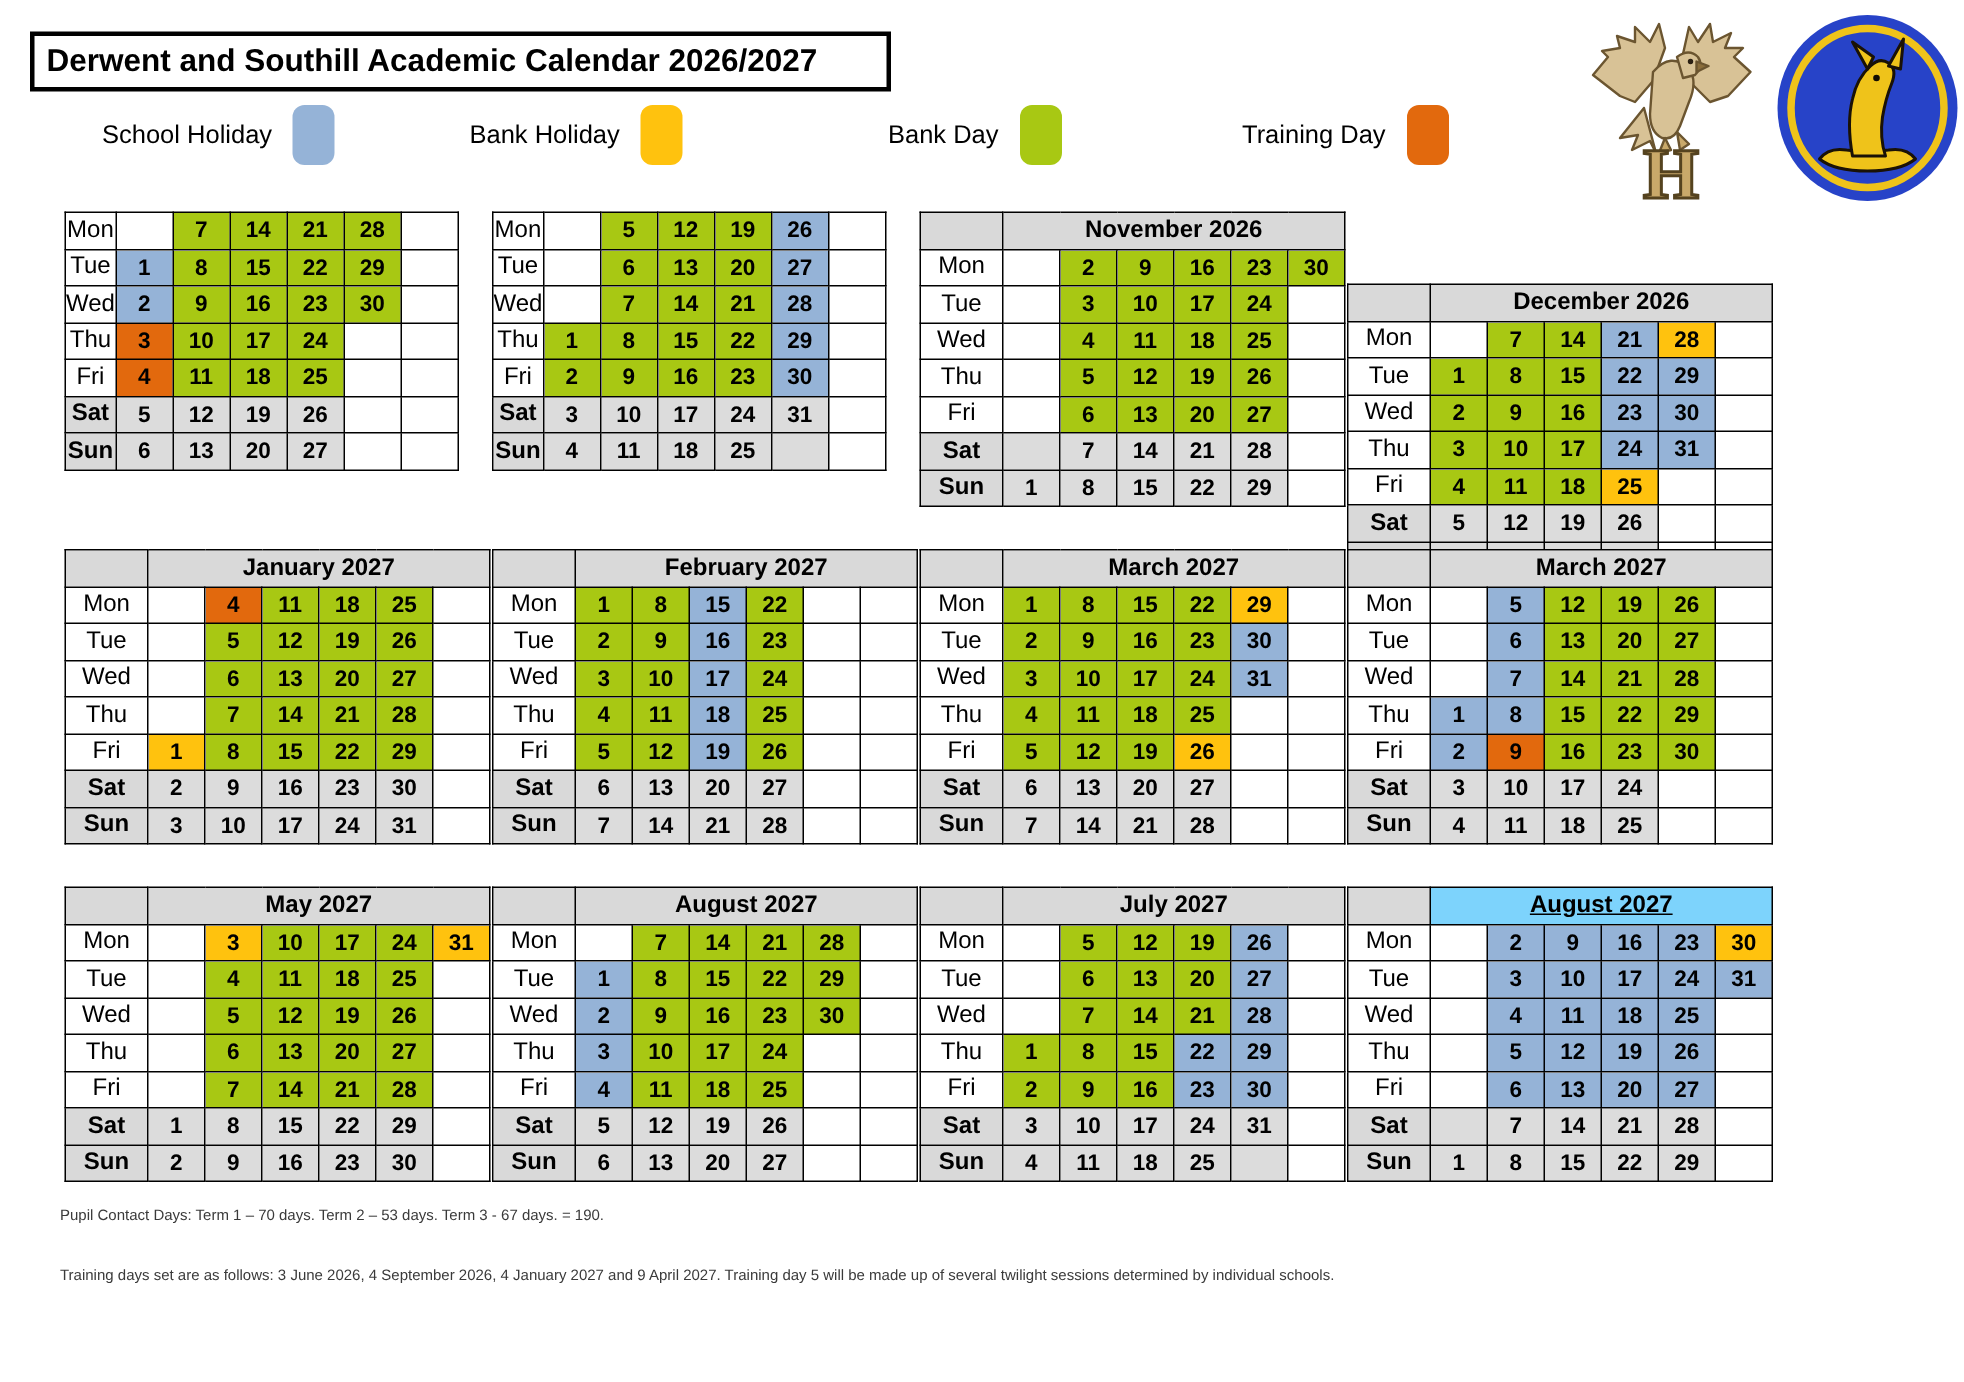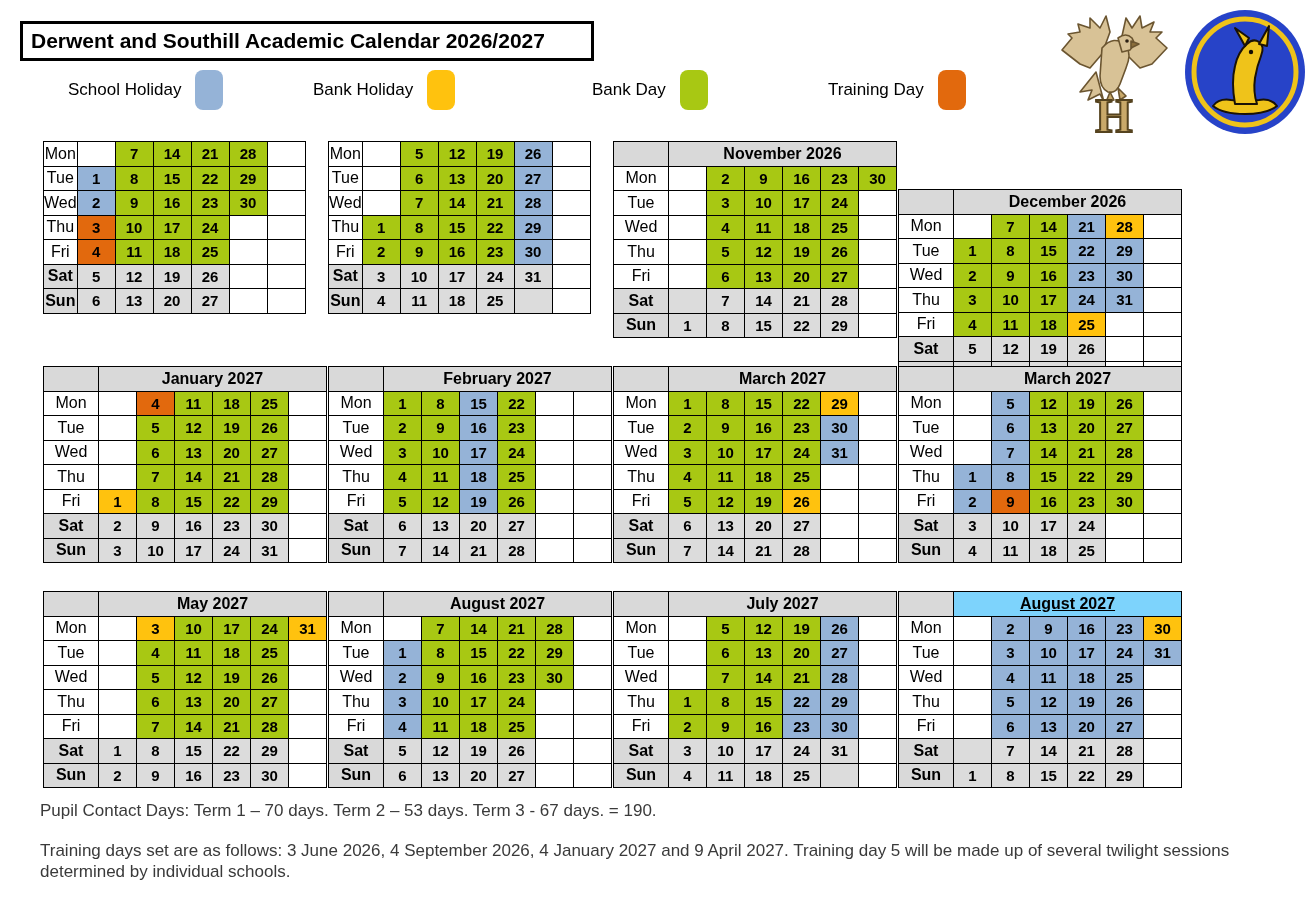--- a/index.html
+++ b/index.html
@@ -26,21 +26,21 @@
     font-size:15px; overflow:hidden;
   }
   .cal .corner { width:54px; }
   .cal .mh { font-weight:bold; font-size:16px; }
   .cal .dl { font-size:16px; text-align:center; }
   .cal .dl.we { font-weight:bold; }
   .cal .dc { font-weight:bold; width:37px; }
 
   .footer {
     position:absolute; left:40px; top:800px; width:1250px;
-    font-size:17px; color:#3a3a3a; line-height:21px;
+    font-size:10px; color:#3a3a3a; line-height:21px;
   }
   .footer p { margin:0; }
   .footer .gap { margin-top:19px; }
 
   .logo { position:absolute; top:8px; }
   #logo-eagle { left:1052px; }
   #logo-crest { left:1183px; }
 </style>
 </head>
 <body>

